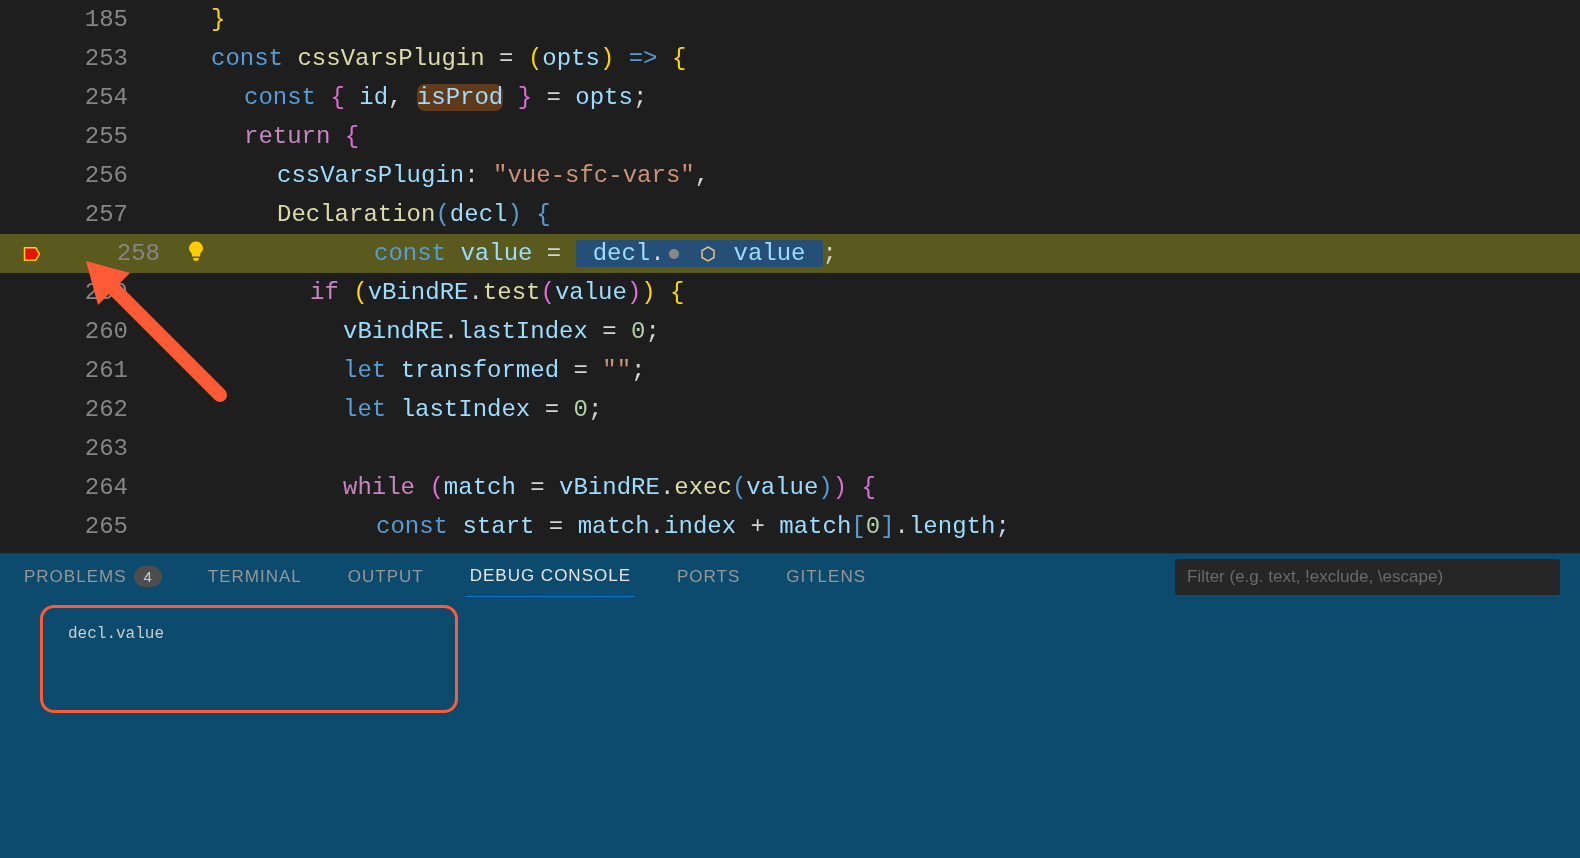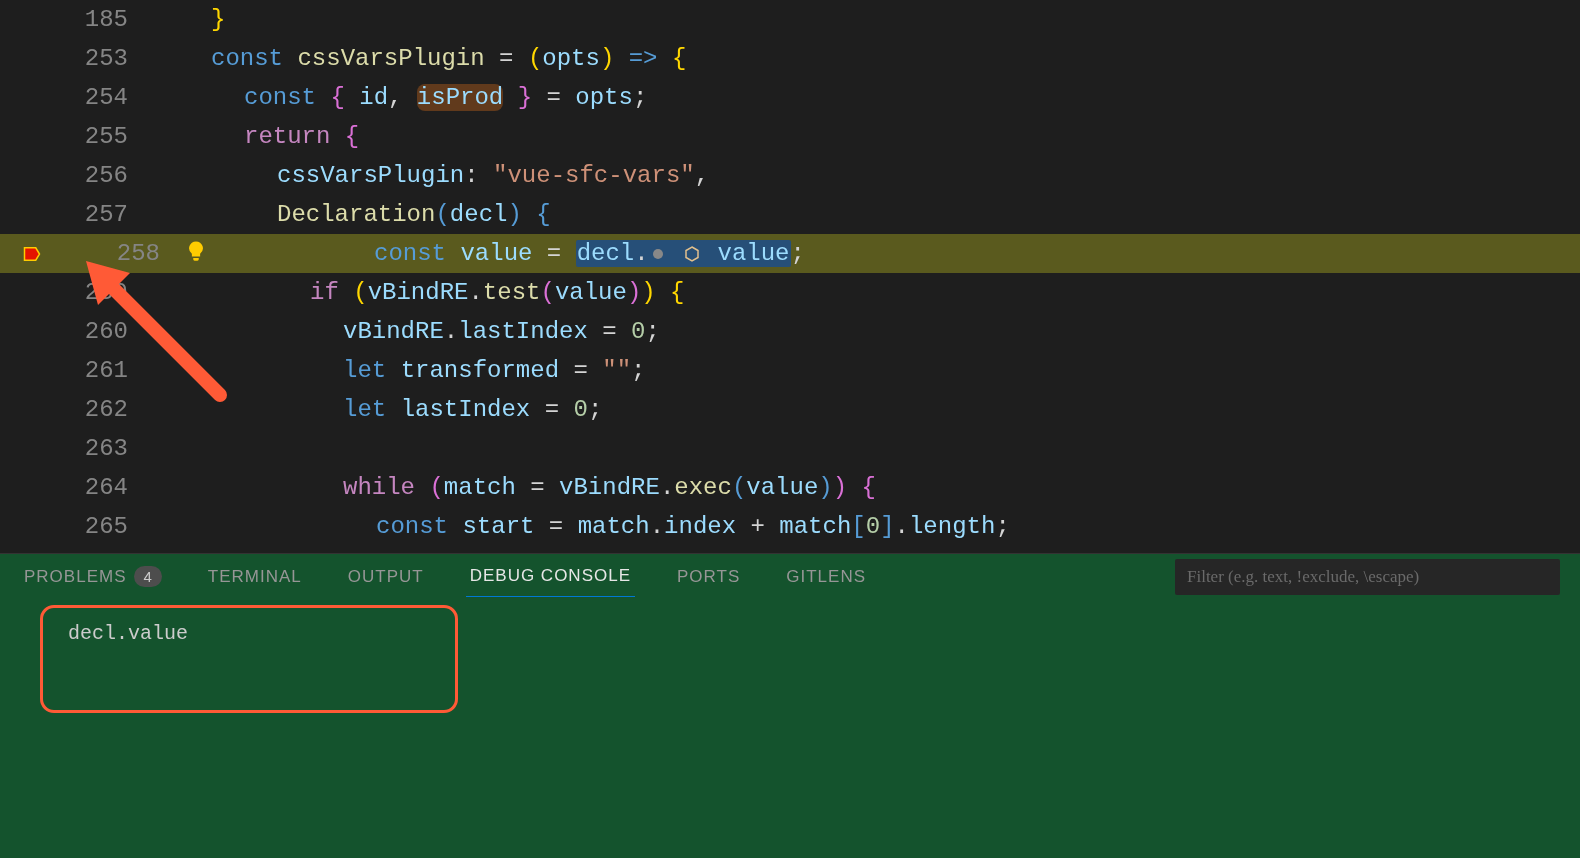--- a/index.html
+++ b/index.html
@@ -82,40 +82,40 @@
   position: absolute;
   left: 22px;
   top: 10px;
   width: 20px;
   height: 20px;
   z-index: 5;
 }
 .decl-highlight {
   background: #264f78;
   border-radius: 2px;
-  padding: 0 1px;
+  padding: 0 17px;
 }
 .inline-icon {
   display: inline-flex;
   align-items: center;
   vertical-align: middle;
   margin: 0 3px;
 }
 .arrow-annotation {
   position: absolute;
   left: 80px;
   top: 255px;
   width: 160px;
   height: 160px;
   z-index: 20;
   pointer-events: none;
 }
 .panel {
   height: 305px;
-  background: #14532d;
+  background: #0c4a6e;
   border-top: 1px solid #333;
 }
 .panel-tabs {
   display: flex;
   align-items: center;
   height: 45px;
   padding: 0 20px;
   gap: 38px;
   font-family: -apple-system, BlinkMacSystemFont, 'Segoe UI', sans-serif;
   font-size: 17px;
@@ -142,41 +142,41 @@
 }
 .filter-input {
   background: #262626;
   border: none;
   color: #969696;
   font-size: 17px;
   padding: 8px 12px;
   width: 385px;
   margin-left: auto;
   border-radius: 2px;
-  font-family: Liberation Serif, serif;
+  font-family: Liberation Sans, sans-serif;
 }
 .filter-input::placeholder {
   color: #6a6a6a;
 }
 .console-output {
   padding: 16px 28px;
   position: relative;
 }
 .console-highlight-box {
   position: absolute;
   left: 40px;
   top: 6px;
   width: 418px;
   height: 108px;
   border: 3px solid #ff5a36;
   border-radius: 14px;
   pointer-events: none;
 }
 .console-line {
-  font-size: 20px;
+  font-size: 16px;
   line-height: 38px;
   padding-left: 40px;
 }
 .console-expr { color: #cccccc; }
 .console-str { color: #ce9178; }
 </style>
 </head>
 <body>
 
 <div class="editor">

